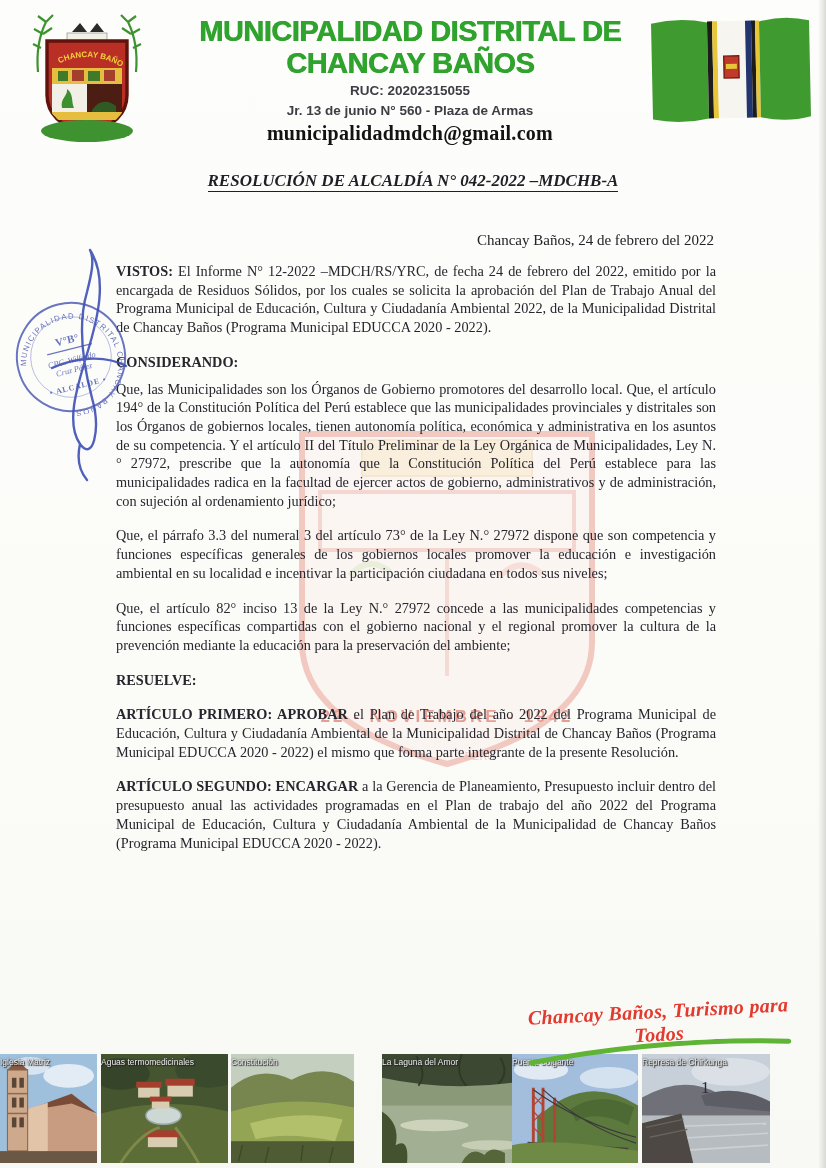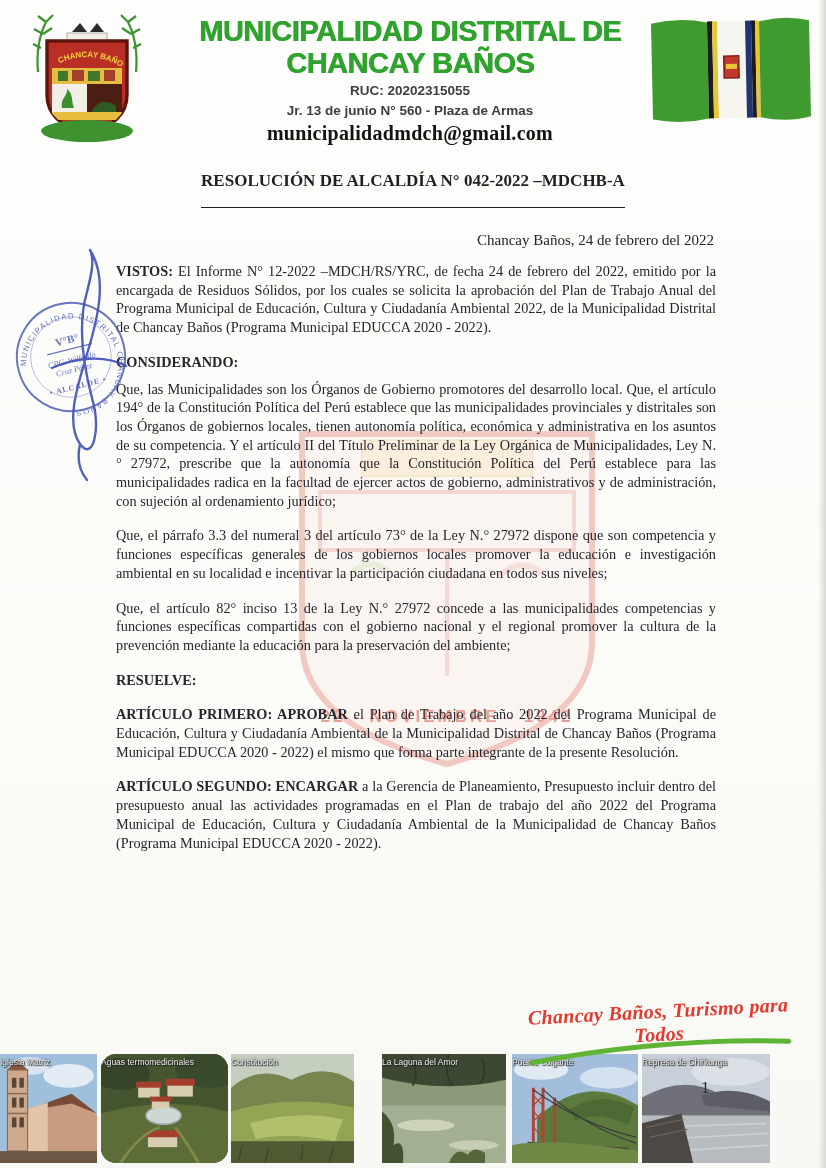--- a/index.html
+++ b/index.html
@@ -17,21 +17,21 @@
     text-shadow:0.7px 0 0 #2fa32e;}
   .ruc{margin-top:1px;}
   .ruc,.addr{font-family:"Liberation Sans",sans-serif;font-weight:bold;
     font-size:13.5px;line-height:1.5;color:#3d3d45;}
   .email{font-size:20px;font-weight:bold;color:#131313;margin-top:1px;letter-spacing:.3px;}
   .flag{position:absolute;left:648px;top:14px;width:165px;height:112px;}
 
   
   .doc-title{position:absolute;top:171px;left:0;width:100%;text-align:center;
     font-weight:bold;font-size:17px;color:#1f1f26;}
-  .doc-title span{border-bottom:1.6px solid #1f1f26;padding-bottom:17px;}
+  .doc-title span{border-bottom:1.6px solid #1f1f26;padding-bottom:1px;font-style:italic;}
   .dateline{position:absolute;top:232px;right:112px;font-size:15px;color:#222229;}
 
   
   .body-text{position:absolute;top:262px;left:116px;width:600px;z-index:2;
     font-size:14.3px;line-height:18.7px;text-align:justify;color:#26262e;}
   .block{margin:0 0 16px 0;}
   .block.tight{margin-bottom:8px;}
   .lead{font-weight:bold;}
 
   
@@ -44,22 +44,22 @@
   .slogan-wrap{position:absolute;top:1000px;right:22px;width:290px;z-index:2;text-align:center;
     transform:rotate(-3deg);}
   .slogan{display:block;font-style:italic;font-weight:bold;font-size:20px;color:#e23a2e;
     letter-spacing:.3px;}
   .swoosh{display:block;margin:-4px auto 0 auto;}
   .photo{position:absolute;top:1054px;height:109px;overflow:hidden;background:#888;}
   .photo svg{display:block;width:100%;height:100%;}
   .photo .plabel{position:absolute;top:3px;left:0;width:100%;
     font-family:"Liberation Sans",sans-serif;font-size:8.5px;color:#ececec;
     text-shadow:0 0 2px #222,1px 1px 1px #222;}
-  .p1{left:0;width:97px;}  .p2{left:101px;width:127px;border-radius:15px;} .p3{left:231px;width:123px;}
-  .p4{left:382px;width:124px;text-decoration:underline;} .p5{left:512px;width:126px;} .p6{left:642px;width:128px;}
+  .p1{left:0;width:97px;}  .p2{left:101px;width:127px;} .p3{left:231px;width:123px;}
+  .p4{left:382px;width:148px;text-decoration:underline;} .p5{left:512px;width:126px;} .p6{left:642px;width:128px;}
   .page-num{position:absolute;left:701px;top:1078px;z-index:4;font-size:17px;color:#2b2b33;}
 </style>
 </head>
 <body>
 
 <div class="page">
   <div class="edge-shade"></div>
 
   <div class="logo">
     <svg viewBox="0 0 130 134" width="130" height="134">

